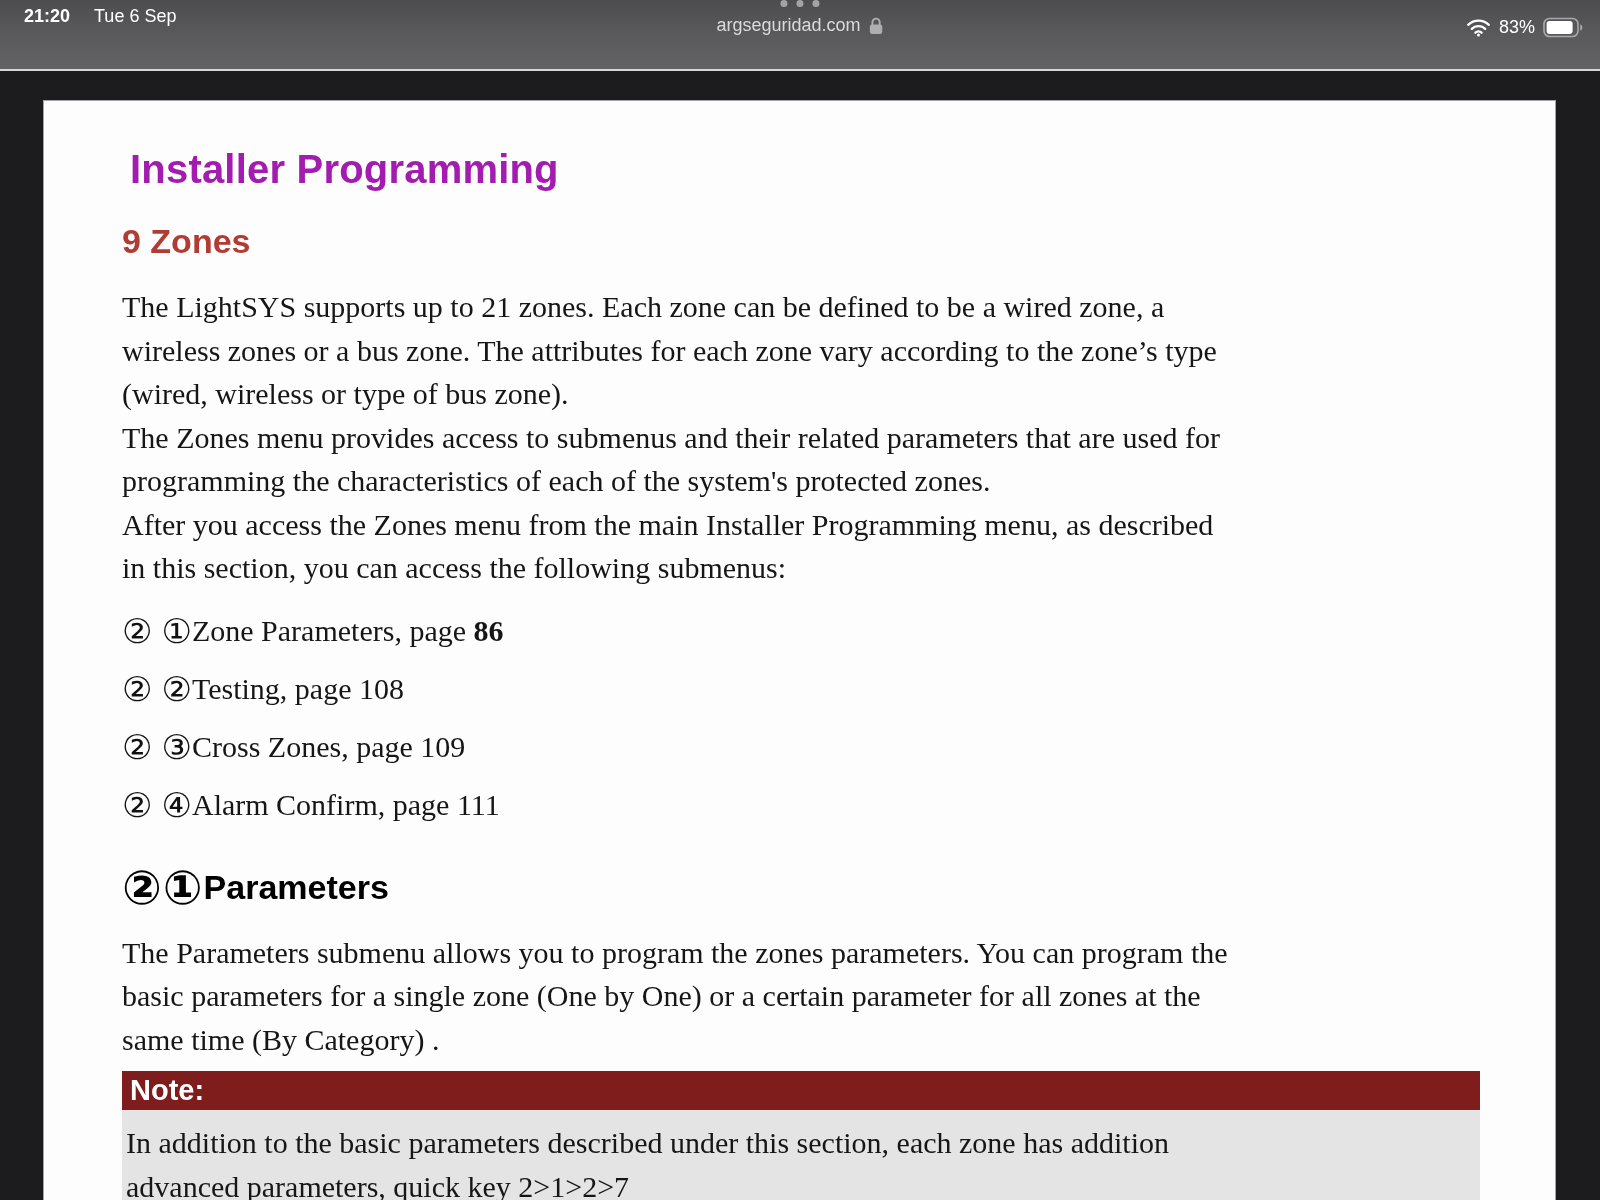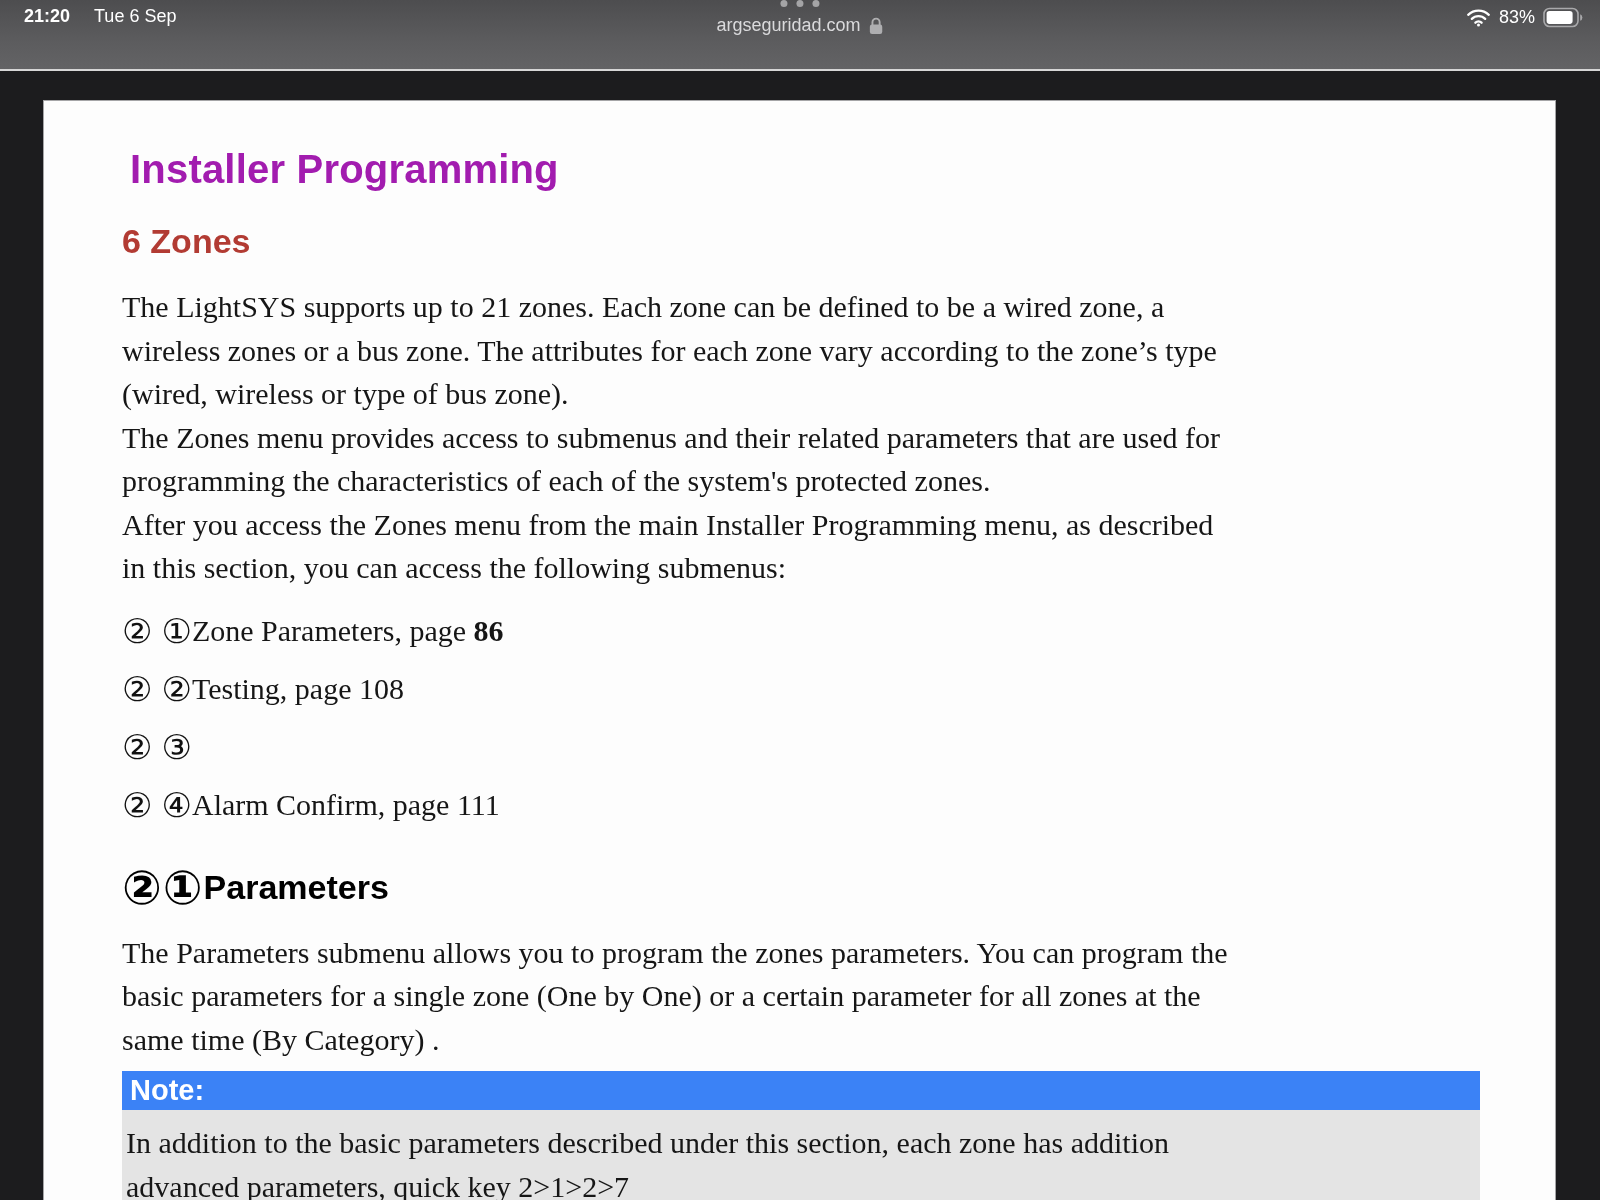--- a/index.html
+++ b/index.html
@@ -22,21 +22,21 @@
   }
   .sb-time { font-weight:700; }
   .sb-center {
     position:absolute; left:50%; top:0; transform:translateX(-50%);
     display:flex; flex-direction:column; align-items:center; gap:8px;
   }
   .tab-dots { display:flex; gap:9px; cursor:pointer; }
   .tab-dots .dot { width:7px; height:7px; border-radius:50%; background:#a4a4a6; }
   .addr-row { display:flex; align-items:center; gap:8px; color:#dadadc; font-size:18px; cursor:pointer; }
   .sb-right {
-    position:absolute; right:16px; top:7px; display:flex; align-items:center; gap:8px;
+    position:absolute; right:16px; top:17px; display:flex; align-items:center; gap:8px;
     color:#ffffff; font-size:18px;
   }
 
   
   .page {
     position:absolute; left:43px; top:100px; width:1513px; height:1100px;
     background:#fdfdfd; border:1px solid #a5a5a7; border-bottom:none;
     padding:46px 0 0 78px; color:#141414;
   }
 
@@ -59,21 +59,21 @@
 
   .params-heading { display:flex; align-items:center; margin:30px 0 20px; }
   .params-heading .badges {
     font-family:"DejaVu Sans",sans-serif; font-size:47px; font-weight:700;
     letter-spacing:1px; line-height:1; color:#000;
   }
   .params-heading .ph-label { font-size:34px; font-weight:700; color:#000; }
 
   .note { margin-top:10px; width:1358px; }
   .note-bar {
-    background:#3b82f6; height:39px; display:flex; align-items:center; padding-left:8px;
+    background:#7f1d1d; height:39px; display:flex; align-items:center; padding-left:8px;
   }
   .note-bar .note-label { color:#ffffff; font-size:29px; font-weight:700; }
   .note-body { background:#e4e4e4; padding:11px 0 17px 4px; }
 </style>
 </head>
 <body>
 
 <div class="screen">
 
   <header class="topbar">
@@ -110,21 +110,21 @@
         <rect x="3.6" y="4.1" width="26" height="12.8" rx="2.8" fill="#ffffff"></rect>
         <path d="M37.2 7.2 v6.6 a3.6 3.6 0 0 0 0 -6.6 z" fill="#a9a9ab"></path>
       </svg>
     </div>
   </header>
 
   <main class="page">
 
     <h1 class="doc-h1">Installer Programming</h1>
 
-    <h2 class="doc-h2" style="color:#b23b33;">6 Zones</h2>
+    <h2 class="doc-h2" style="color:#b23b33;">9 Zones</h2>
 
     <p class="serif">The LightSYS supports up to 21 zones. Each zone can be defined to be a wired zone, a
 wireless zones or a bus zone. The attributes for each zone vary according to the zone’s type
 (wired, wireless or type of bus zone).</p>
     <p class="serif">The Zones menu provides access to submenus and their related parameters that are used for
 programming the characteristics of each of the system's protected zones.</p>
     <p class="serif">After you access the Zones menu from the main Installer Programming menu, as described
 in this section, you can access the following submenus:</p>
 
     <ul class="submenus">
@@ -136,20 +136,21 @@
       </li>
       <li>
         <span class="badge">②</span>
         <span class="badge">②</span>
         <span class="serif item-label">Testing, page 108</span>
         <span class="serif item-page"></span>
       </li>
       <li>
         <span class="badge">②</span>
         <span class="badge">③</span>
+        <span class="serif item-label">Cross Zones, page 109</span>
         <span class="serif item-page"></span>
       </li>
       <li>
         <span class="badge">②</span>
         <span class="badge">④</span>
         <span class="serif item-label">Alarm Confirm, page 111</span>
         <span class="serif item-page"></span>
       </li>
     </ul>
 

